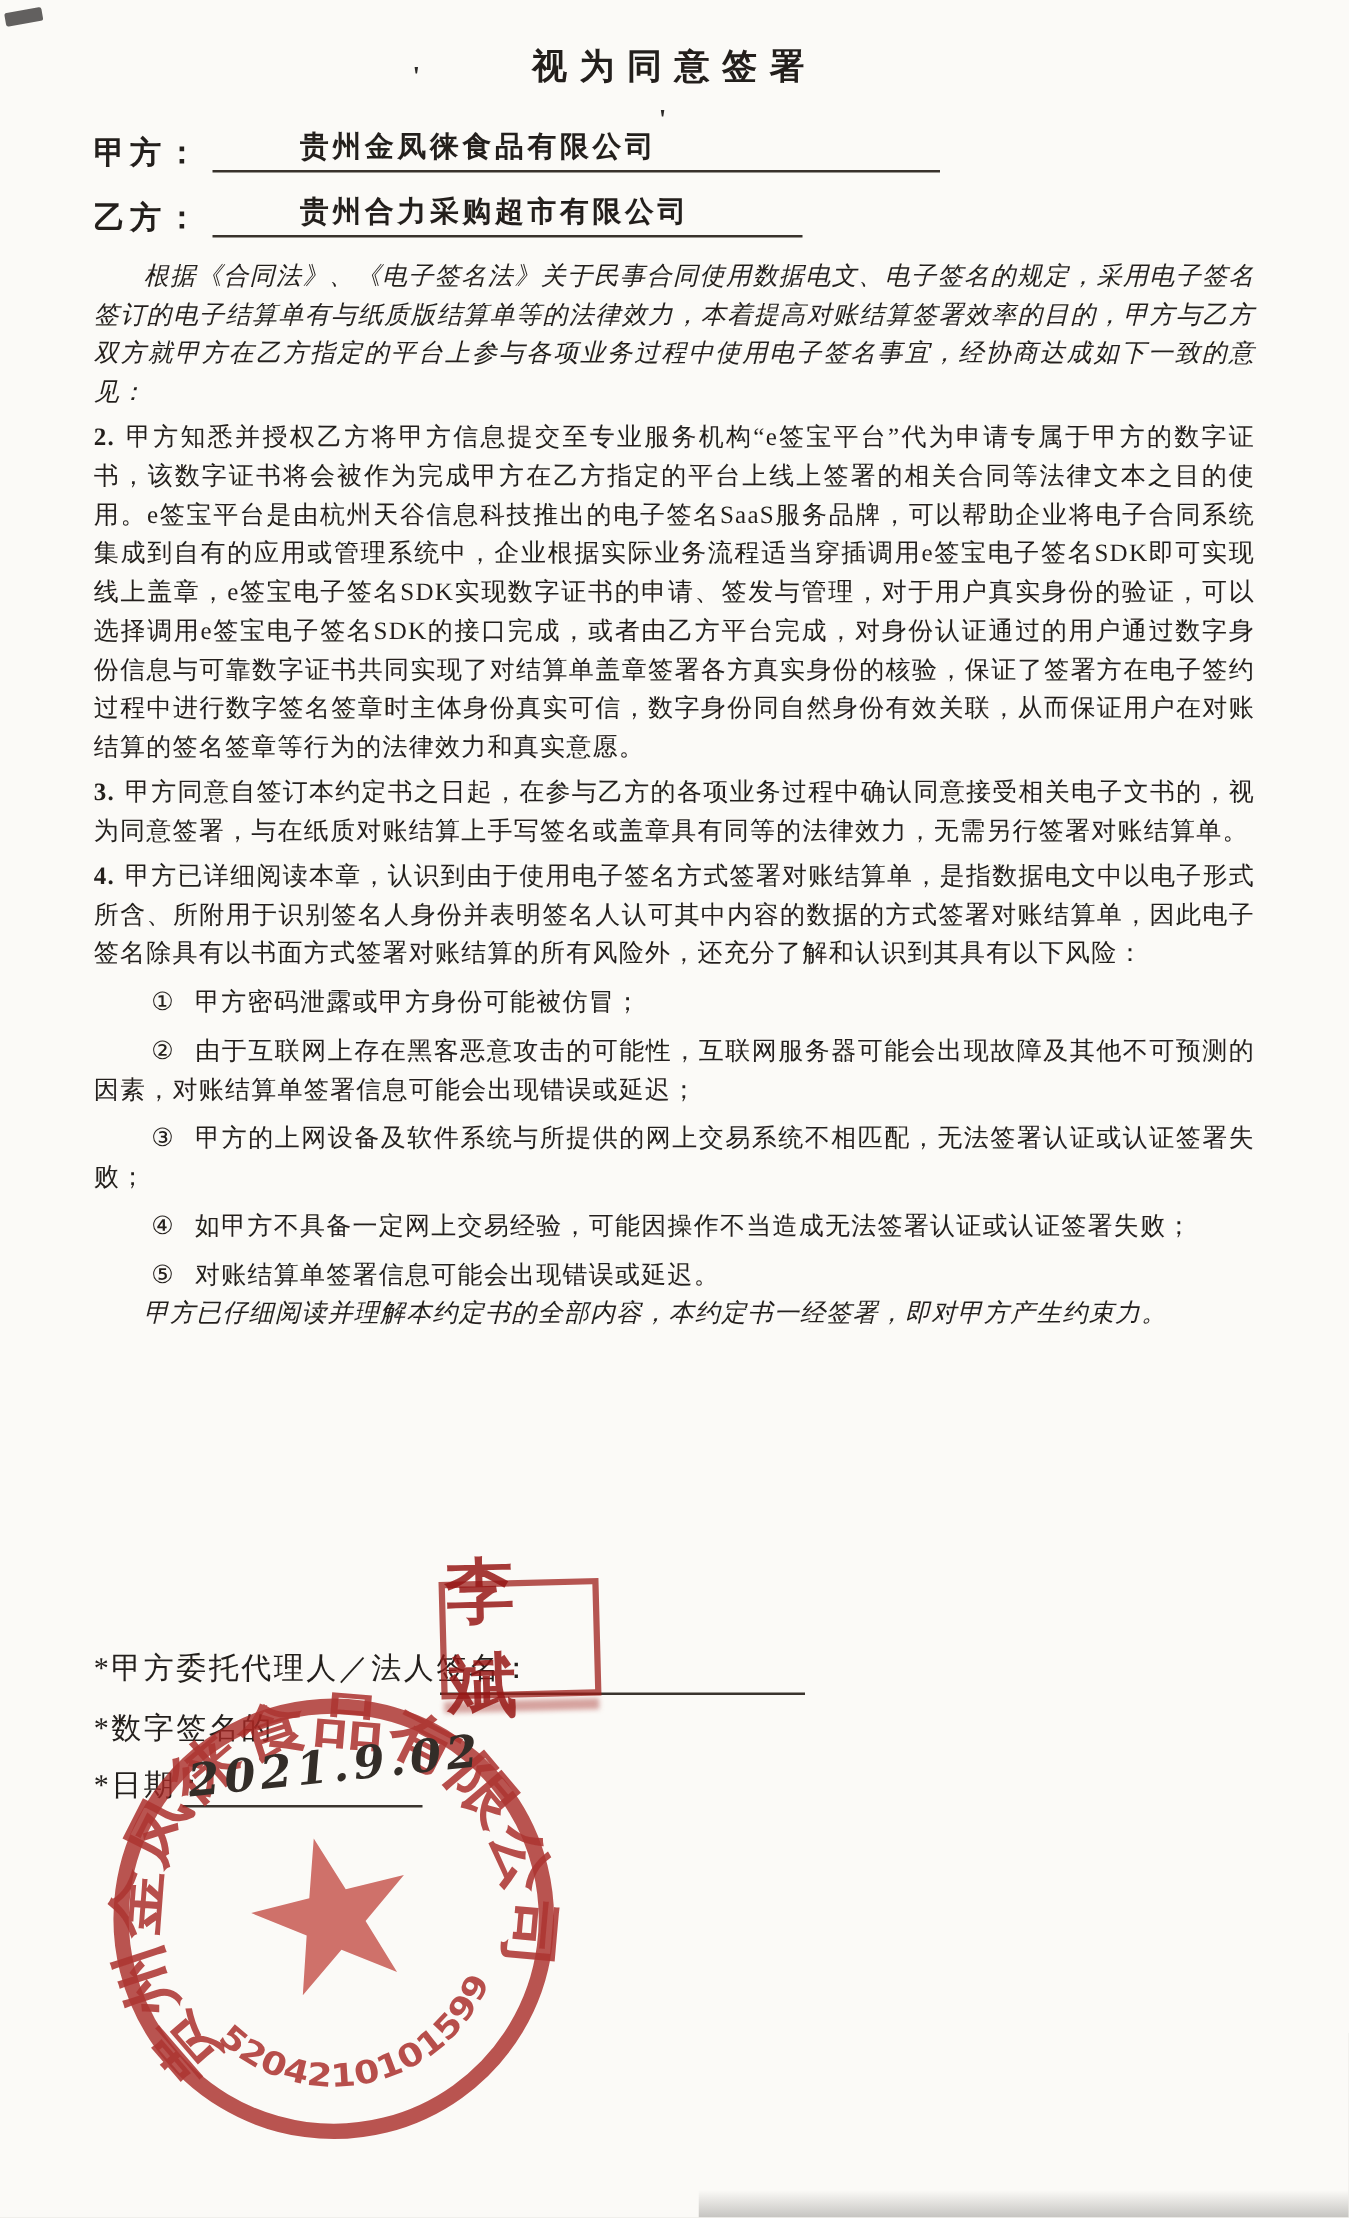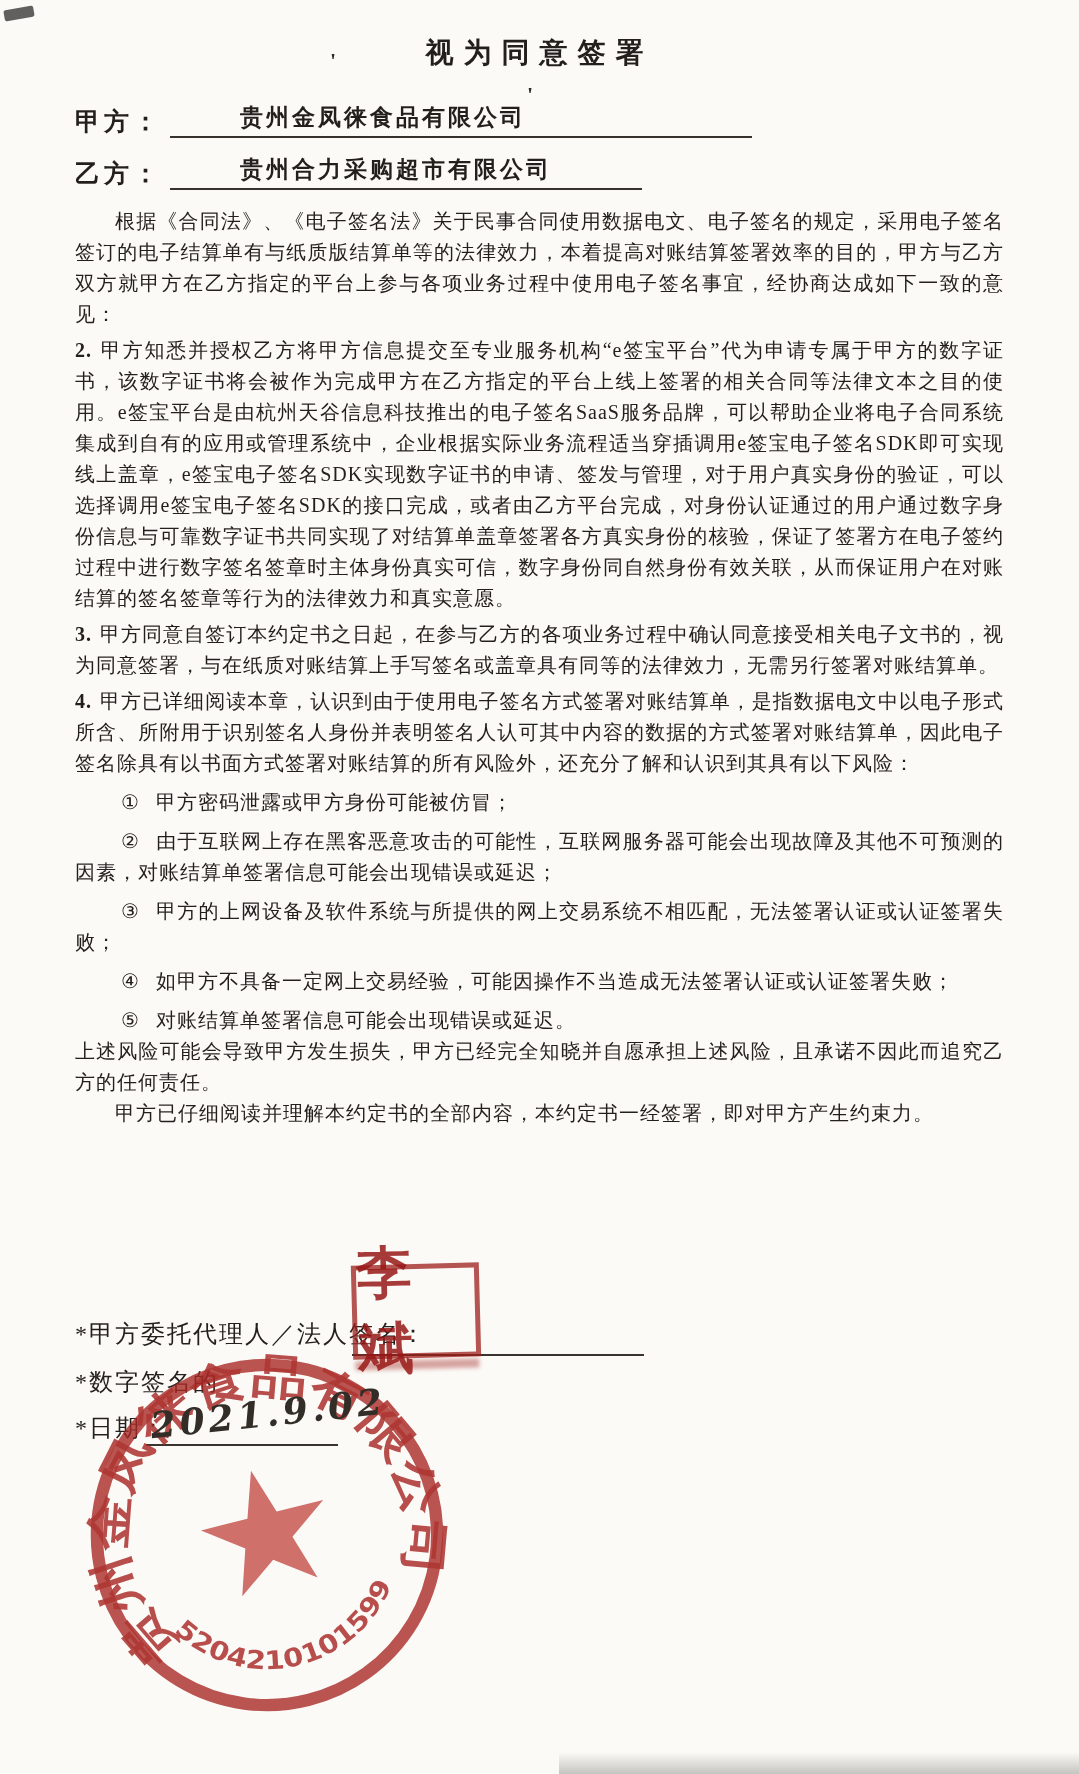--- a/index.html
+++ b/index.html
@@ -22,21 +22,21 @@
   .party-name {
     border-bottom:2px solid #38322c;
     padding:0 0 3px 70px;
     font-size:23px; font-weight:bold; letter-spacing:3px;
     margin-left:8px;
   }
   .party-name.a { width:512px; }
   .party-name.b { width:402px;font-family:Liberation Serif, serif; }
   .body-text { font-size:20px; line-height:1.55; text-align:justify; letter-spacing:1px; }
   .para { margin:0; }
-  .para.indent { text-indent:2em; }
+  .para.indent { text-indent:2em;font-style:italic; }
   .para.clause { margin-top:5px; }
   .clause-num { margin-right:8px; font-weight:bold; }
   .para.risk { text-indent:2.3em; margin-top:8px; }
   .risk-num { margin-right:16px; }
 
   
   .sig-label { position:absolute; font-size:24px; font-weight:normal; letter-spacing:2px; z-index:2; }
   .sig-agent-label { left:75px; top:1318px; }
   .sig-seal-label  { left:75px; top:1366px; }
   .sig-date-label  { left:75px; top:1412px; }
@@ -120,21 +120,20 @@
       <p class="para risk"><span class="risk-num">①</span><span>甲方密码泄露或甲方身份可能被仿冒；</span></p>
 
       <p class="para risk"><span class="risk-num">②</span><span>由于互联网上存在黑客恶意攻击的可能性，互联网服务器可能会出现故障及其他不可预测的因素，对账结算单签署信息可能会出现错误或延迟；</span></p>
 
       <p class="para risk"><span class="risk-num">③</span><span>甲方的上网设备及软件系统与所提供的网上交易系统不相匹配，无法签署认证或认证签署失败；</span></p>
 
       <p class="para risk"><span class="risk-num">④</span><span>如甲方不具备一定网上交易经验，可能因操作不当造成无法签署认证或认证签署失败；</span></p>
 
       <p class="para risk"><span class="risk-num">⑤</span><span>对账结算单签署信息可能会出现错误或延迟。</span></p>
 
-      <p class="para">上述风险可能会导致甲方发生损失，甲方已经完全知晓并自愿承担上述风险，且承诺不因此而追究乙方的任何责任。</p>
       <p class="para indent">甲方已仔细阅读并理解本约定书的全部内容，本约定书一经签署，即对甲方产生约束力。</p>
     </div>
   </div>
 
   <span class="sig-label sig-agent-label">*甲方委托代理人／法人签名：</span>
   <div class="sig-line"></div>
 
   <span class="sig-label sig-seal-label">*数字签名的</span>
 
   <span class="sig-label sig-date-label">*日期：</span>

